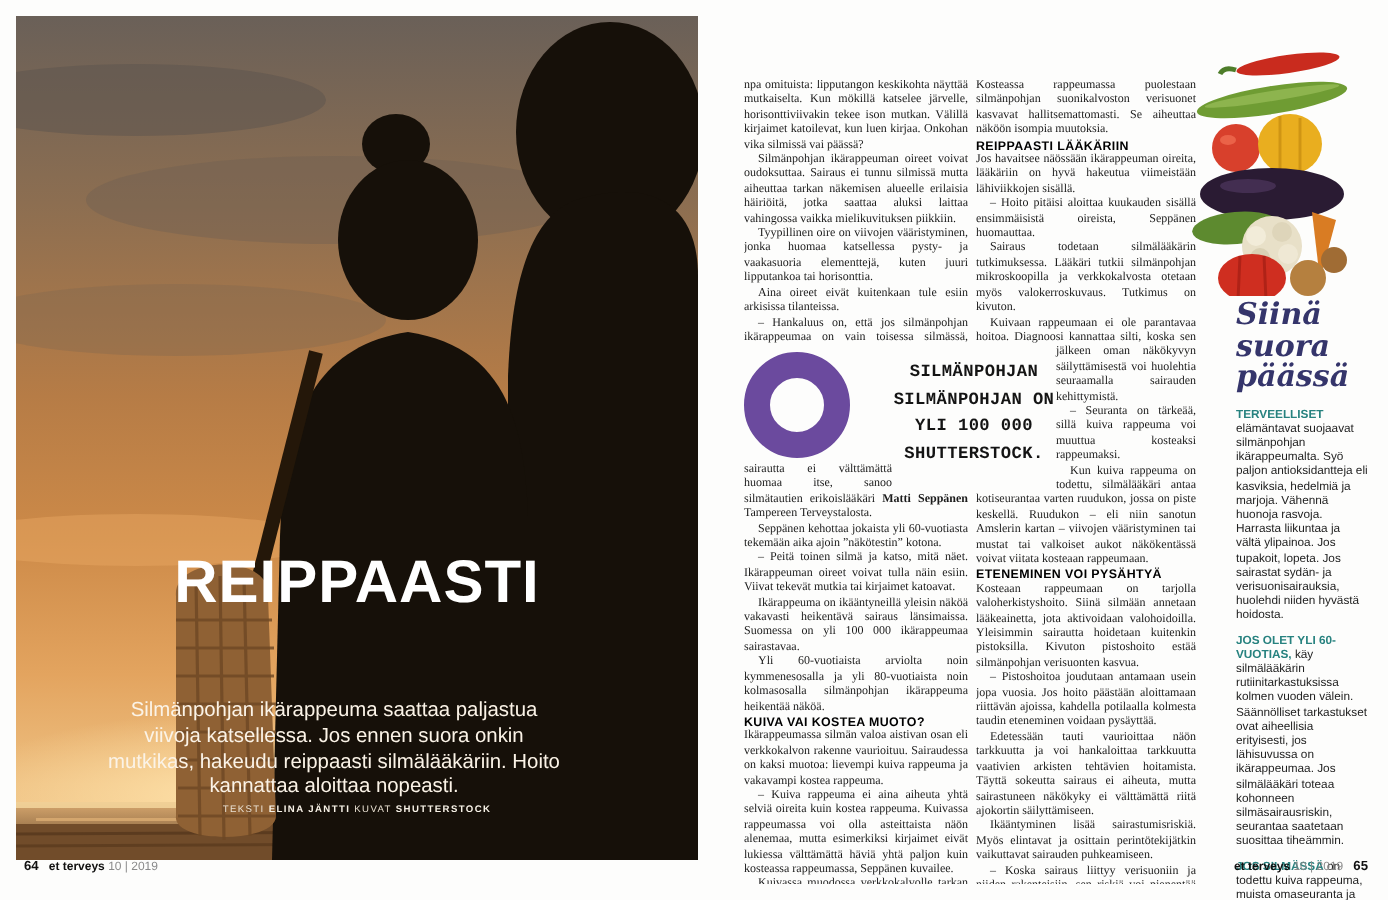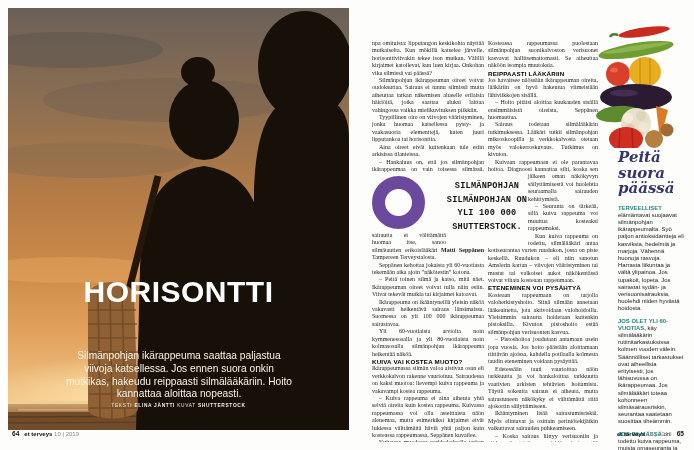--- a/index.html
+++ b/index.html
@@ -2,21 +2,21 @@
 <html><head>
 <meta charset="utf-8">
 <style>
   html,body{margin:0;padding:0;background:#ffffff;}
   #spread{position:relative;width:694px;height:450px;background:#fdfdfc;overflow:hidden;
           font-family:"Liberation Serif",serif;}
   
   #photo{position:absolute;left:8px;top:8px;width:341px;height:422px;}
   #headline{position:absolute;left:8px;top:276px;width:341px;text-align:center;color:#ffffff;
             font-family:"Liberation Sans",sans-serif;font-weight:700;font-size:30px;line-height:32px;letter-spacing:.5px;}
-  #standfirst{position:absolute;left:64px;top:350px;width:230px;text-align:center;color:#fbf3e7;
+  #standfirst{position:absolute;left:52px;top:350px;width:230px;text-align:center;color:#fbf3e7;
               font-family:"Liberation Sans",sans-serif;font-size:10.2px;line-height:12.8px;}
   #credits{position:absolute;left:8px;top:403px;width:341px;text-align:center;color:#e9e0d2;
            font-family:"Liberation Sans",sans-serif;font-size:4.8px;letter-spacing:.7px;}
   .cr-b{font-weight:700;color:#f7f1e6;}
   
   .footer{position:absolute;top:430px;font-family:"Liberation Sans",sans-serif;font-size:6px;color:#444;}
   #footer-left{left:12px;}
   #footer-right{left:540px;width:144px;text-align:right;}
   .f-page{font-weight:700;font-size:6.6px;color:#111;}
   .f-mag{font-weight:700;color:#111;}
@@ -109,21 +109,21 @@
           <path d="M81,386 L130,386"></path>
             <path d="M81,400 L130,400"></path>
           <path d="M90,282 L92,410"></path>
             <path d="M102,280 L104,412"></path>
             <path d="M114,281 L117,410"></path>
         </g>
       </g>
     </svg>
 
     <div id="headline">
-      <div>HORISONTTI</div>
+      <div>REIPPAASTI</div>
     </div>
 
     <div id="standfirst">Silmänpohjan ikärappeuma saattaa paljastua viivoja katsellessa. Jos ennen suora onkin mutkikas, hakeudu reippaasti silmälääkäriin. Hoito kannattaa aloittaa nopeasti.</div>
 
     <div id="credits">
       <span>TEKSTI</span>
       <span class="cr-b">ELINA JÄNTTI</span>
       <span>KUVAT</span>
       <span class="cr-b">SHUTTERSTOCK</span>
     </div>
@@ -201,21 +201,21 @@
         <circle cx="34" cy="107" r="5" fill="#d9d0b4"></circle>
       <path d="M60,84 L72,88 L64,118 Z" fill="#d97c23"></path>
       <circle cx="58" cy="117" r="9" fill="#b5803f"></circle>
       <circle cx="71" cy="108" r="6.5" fill="#a06c34"></circle>
       <ellipse cx="30" cy="117" rx="17" ry="12" fill="#cf2e20"></ellipse>
       <path d="M24,106 L23,128 M36,106 L37,128" stroke="#a82015" stroke-width="1.5" opacity=".8"></path>
     </svg>
 
     <div id="sidebar">
       <div class="sb-head">
-        <span>Peitä</span>
+        <span>Siinä</span>
         <span>suora</span>
         <span>päässä</span>
       </div>
       <p><span class="sb-lead">TERVEELLISET</span><span> elämäntavat suojaavat silmänpohjan ikärappeumalta. Syö paljon antioksidantteja eli kasviksia, hedelmiä ja marjoja. Vähennä huonoja rasvoja. Harrasta liikuntaa ja vältä ylipainoa. Jos tupakoit, lopeta. Jos sairastat sydän- ja verisuonisairauksia, huolehdi niiden hyvästä hoidosta.</span></p>
       <p><span class="sb-lead">JOS OLET YLI 60-VUOTIAS,</span><span> käy silmälääkärin rutiinitarkastuksissa kolmen vuoden välein. Säännölliset tarkastukset ovat aiheellisia erityisesti, jos lähisuvussa on ikärappeumaa. Jos silmälääkäri toteaa kohonneen silmäsairausriskin, seurantaa saatetaan suosittaa tiheämmin.</span></p>
       <p><span class="sb-lead">JOS SILMÄSSÄ</span><span> on todettu kuiva rappeuma, muista omaseuranta ja hakeudu ajoissa silmälääkäriin, jos näköhäiriöt pahenevat.</span></p>
     </div>
 
     <div id="footer-right" class="footer">
       <span class="f-mag">et terveys</span>

